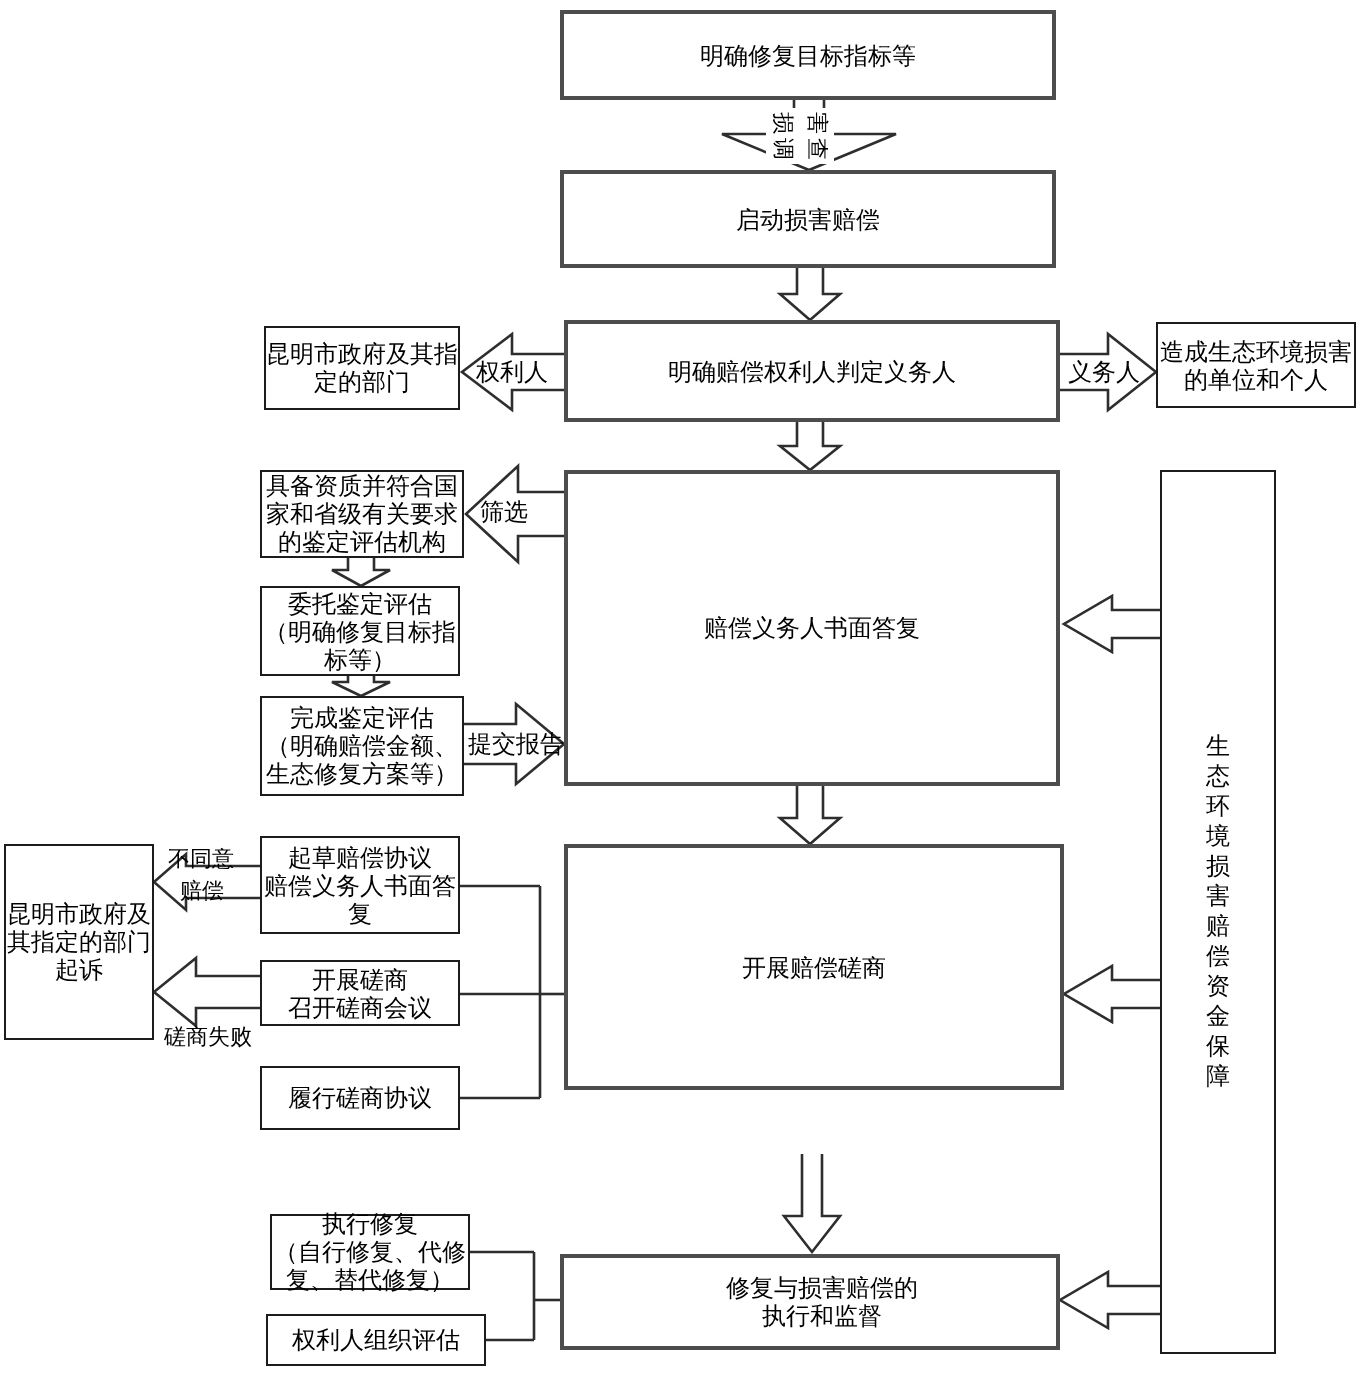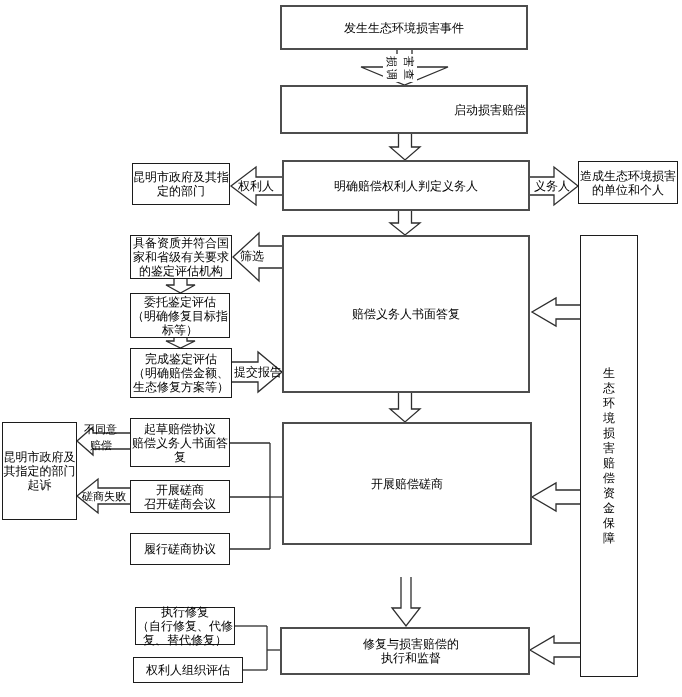--- a/index.html
+++ b/index.html
@@ -9,21 +9,21 @@
   }
   #wires{position:absolute;left:0;top:0;z-index:1;}
   .node{
     position:absolute;z-index:2;background:#fff;border:1px solid #1c1c1c;
     display:flex;align-items:center;justify-content:center;text-align:center;
     font-size:12px;line-height:14px;white-space:pre-line;box-sizing:border-box;
   }
   .node.main{border:2px solid #4d4d4d;}
   
   #box-event{left:280px;top:5px;width:248px;height:45px;}
-  #box-start{left:280px;top:85px;width:248px;height:49px;justify-content:flex-end;}
+  #box-start{left:280px;top:85px;width:248px;height:49px;}
   #box-identify{left:282px;top:160px;width:248px;height:51px;}
   #box-assessment{left:282px;top:235px;width:248px;height:158px;}
   #box-negotiation{left:282px;top:422px;width:250px;height:123px;}
   #box-supervision{left:280px;top:627px;width:250px;height:48px;padding-left:12px;}
   
   #box-rights-holder{left:132px;top:163px;width:98px;height:42px;}
   #box-obligor{left:578px;top:161px;width:100px;height:43px;}
   #box-agency{left:130px;top:235px;width:102px;height:44px;}
   #box-entrust{left:130px;top:293px;width:100px;height:45px;}
   #box-complete{left:130px;top:348px;width:102px;height:50px;}
@@ -34,21 +34,21 @@
   #box-sue{left:2px;top:422px;width:75px;height:98px;}
   #box-repair{left:135px;top:607px;width:100px;height:38px;}
   #box-evaluate{left:133px;top:657px;width:110px;height:26px;}
   #box-fund .vtext{width:14px;word-break:break-all;line-height:15px;font-size:12px;text-align:center;}
   
   .alabel{position:absolute;z-index:3;font-size:12px;line-height:13px;white-space:nowrap;}
   #lbl-rights{left:238px;top:180px;}
   #lbl-obligor{left:534px;top:180px;}
   #lbl-screening{left:240px;top:250px;}
   #lbl-report{left:234px;top:366px;}
-  #lbl-fail{left:82px;top:490px;font-size:11px;}
+  #lbl-fail{left:82px;top:512px;font-size:11px;}
   #lbl-disagree1{left:84px;top:423px;font-size:11px;}
   #lbl-disagree2{left:90px;top:439px;font-size:11px;}
   
   #lbl-investigation{
     position:absolute;left:383px;top:54px;z-index:3;background:#fff;
     display:grid;grid-template-columns:17px 17px;grid-template-rows:13px 13px;
     justify-items:center;align-items:center;padding:1px 0;
   }
   #lbl-investigation .rchar{
     display:inline-block;font-size:11px;line-height:11px;transform:rotate(90deg);
@@ -95,21 +95,21 @@
       <path d="M270,443 V549"></path>
       <path d="M270,497 H282"></path>
 
       <path d="M235,626 H267"></path>
       <path d="M235,670 H267"></path>
       <path d="M267,626 V670"></path>
       <path d="M267,650 H280"></path>
     </g>
   </svg>
 
-  <div class="node main" id="box-event"><span>发生生态环境损害事件</span></div>
+  <div class="node main" id="box-event"><span>明确修复目标指标等</span></div>
   <div class="node main" id="box-start"><span>启动损害赔偿</span></div>
   <div class="node main" id="box-identify"><span>明确赔偿权利人判定义务人</span></div>
   <div class="node main" id="box-assessment"><span>赔偿义务人书面答复</span></div>
   <div class="node main" id="box-negotiation"><span>开展赔偿磋商</span></div>
   <div class="node main" id="box-supervision"><span>修复与损害赔偿的
 执行和监督</span></div>
 
   <div class="node" id="box-rights-holder"><span>昆明市政府及其指定的部门</span></div>
   <div class="node" id="box-obligor"><span>造成生态环境损害的单位和个人</span></div>
   <div class="node" id="box-agency"><span>具备资质并符合国家和省级有关要求的鉴定评估机构</span></div>

